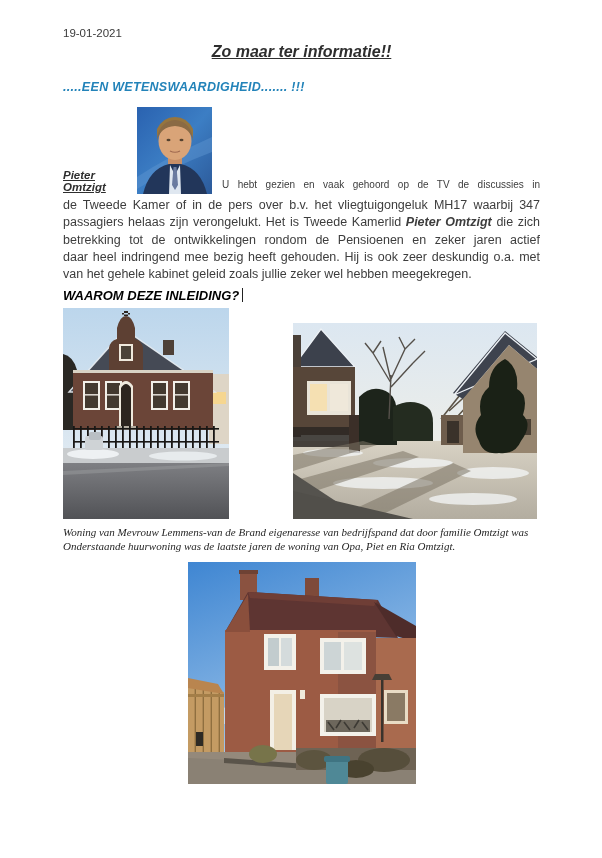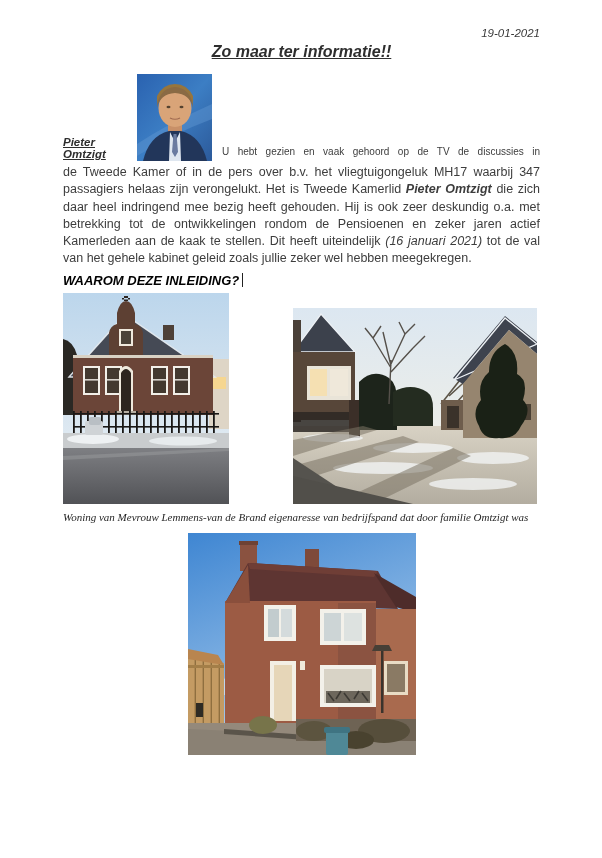--- a/index.html
+++ b/index.html
@@ -4,21 +4,21 @@
 <style>
   html, body { margin:0; padding:0; background:#ffffff; }
   body {
     width:602px; height:858px; overflow:hidden; position:relative;
     font-family:"Liberation Sans", sans-serif; color:#3d3d3d;
   }
   .page {
     box-sizing:border-box; width:602px; height:858px;
     padding:27px 62px 0 63px; background:#ffffff; position:relative;
   }
-  .date { font-style:italic; font-size:11.5px; color:#3a3a3a;text-align:right; }
+  .date { font-size:11.5px; color:#3a3a3a; }
   .title { text-align:center; margin-top:4px; font-size:16px; font-weight:bold; font-style:italic; color:#2e2e2e; }
   .title .u { text-decoration:underline; }
   .subheading { margin-top:19px; font-size:12.5px; font-weight:bold; font-style:italic; letter-spacing:.3px; }
   .intro-row { display:flex; align-items:flex-end; margin-top:13px; }
   .photo-label {
     flex:0 0 74px; width:74px; font-size:11.5px; font-weight:bold; font-style:italic;
     text-decoration:underline; color:#2e2e2e; padding-bottom:1px;
   }
   .portrait { flex:0 0 75px; width:75px; height:87px; }
   .first-line {
@@ -48,20 +48,21 @@
 <body>
 
 <div class="page">
 
   <div class="date">19-01-2021</div>
 
   <div class="title">
     <span class="u">Zo maar ter informatie!!</span>
   </div>
 
+  <div class="subheading" style="color:#2383b9;">.....EEN WETENSWAARDIGHEID....... !!!</div>
 
   <div class="intro-row">
     <div class="photo-label">Pieter Omtzigt</div>
 
     <svg class="portrait" viewBox="0 0 75 87" xmlns="http://www.w3.org/2000/svg">
       <defs>
         <linearGradient id="bgP" x1="0" y1="0" x2="1" y2="1">
           <stop offset="0" stop-color="#2a62b0"></stop>
             <stop offset="0.5" stop-color="#3c7ec4"></stop>
             <stop offset="1" stop-color="#2c5a9a"></stop>
@@ -80,23 +81,22 @@
       <path d="M33,58 L38,68 L43,58 L44,87 L32,87 Z" fill="#dfe7f0"></path>
       <path d="M36.5,60 L39.5,60 L41,78 L38,83 L35,78 Z" fill="#6a7ba0"></path>
     </svg>
 
     <div class="first-line">U hebt gezien en vaak gehoord op de TV de discussies in</div>
   </div>
 
   <div class="paragraph">
       <div class="para-line"><span>de Tweede Kamer of in de pers over b.v. het vliegtuigongeluk MH17 waarbij 347</span></div>
       <div class="para-line"><span>passagiers helaas zijn verongelukt. Het is Tweede Kamerlid </span><span class="bi">Pieter Omtzigt</span><span> die zich</span></div>
+      <div class="para-line"><span>betrekking tot de ontwikkelingen rondom de Pensioenen en zeker jaren actief</span></div>
       <div class="para-line"><span>daar heel indringend mee bezig heeft gehouden. Hij is ook zeer deskundig o.a. met</span></div>
-      <div class="para-line"><span>betrekking tot de ontwikkelingen rondom de Pensioenen en zeker jaren actief</span></div>
-      <div class="para-line"><span>Kamerleden aan de kaak te stellen. Dit heeft uiteindelijk </span><span class="i">(16 januari 2021)</span><span> tot de val</span></div>
       <div class="para-line last"><span>van het gehele kabinet geleid zoals jullie zeker wel hebben meegekregen.</span></div>
     </div>
 
   <div class="section-heading">
     <span>WAAROM DEZE INLEIDING?</span><span class="cursor-bar"></span>
   </div>
 
   <div class="photos-row">
 
     <svg class="photo-left" viewBox="0 0 166 211" xmlns="http://www.w3.org/2000/svg">
@@ -212,20 +212,21 @@
         <polygon points="0,158 110,128 126,134 10,172"></polygon>
         <polygon points="40,196 160,140 178,148 80,196"></polygon>
       </g>
       <polygon points="0,150 70,196 0,196" fill="#55534e"></polygon>
       <polygon points="0,168 120,196 0,196" fill="#514f4a"></polygon>
     </svg>
   </div>
 
   <div class="caption">
       <div>Woning van Mevrouw Lemmens-van de Brand eigenaresse van bedrijfspand dat door familie Omtzigt was</div>
+      <div>Onderstaande huurwoning was de laatste jaren de woning van Opa, Piet en Ria Omtzigt.</div>
     </div>
 
   <div class="photo-bottom-wrap">
     <svg class="photo-bottom" viewBox="0 0 228 222" xmlns="http://www.w3.org/2000/svg">
       <defs>
         <linearGradient id="skyB" x1="0" y1="0" x2="0.4" y2="1">
           <stop offset="0" stop-color="#3f86d2"></stop>
             <stop offset="0.6" stop-color="#7fb0e2"></stop>
             <stop offset="1" stop-color="#c8ddf1"></stop>
         </linearGradient>

